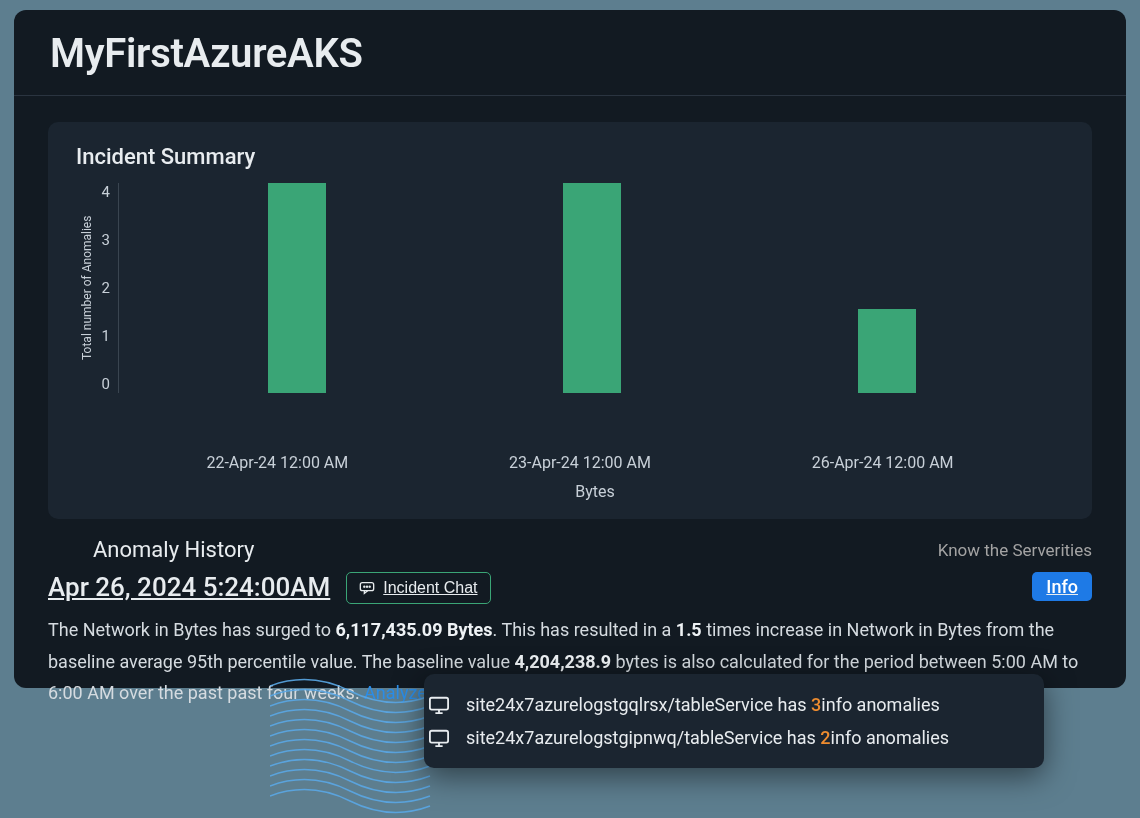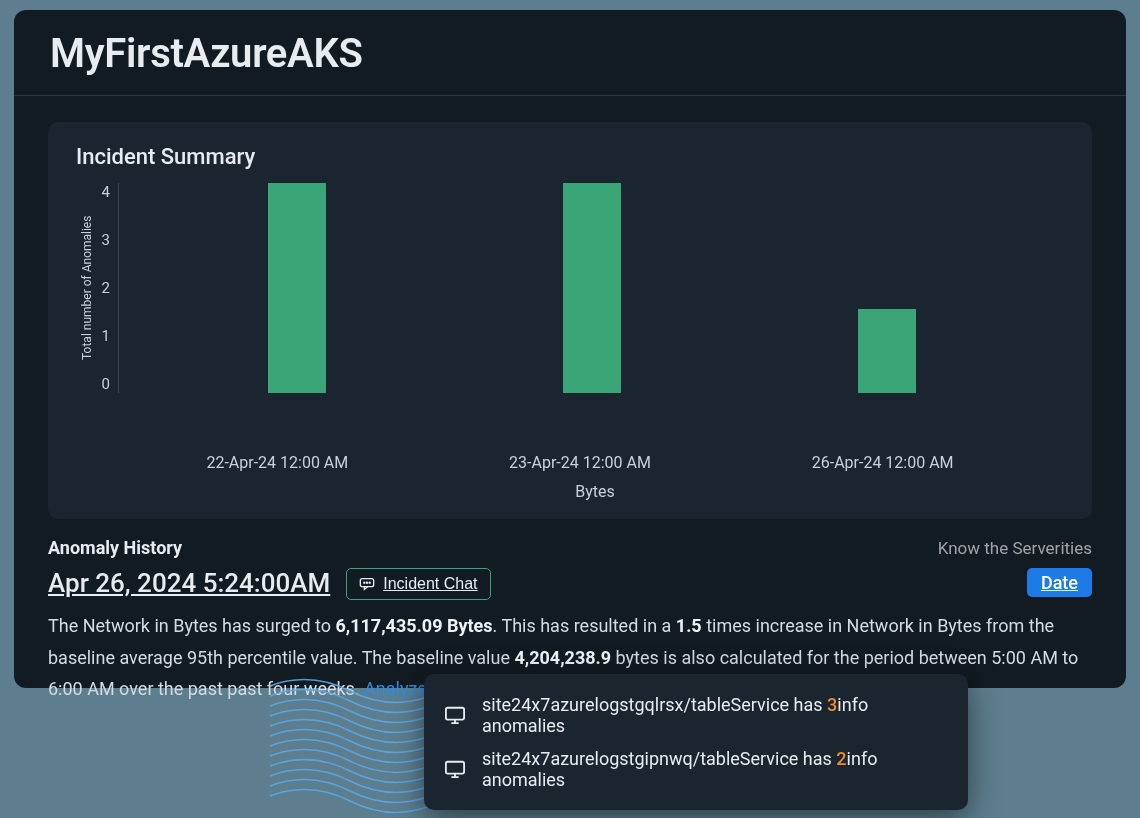--- a/index.html
+++ b/index.html
@@ -108,22 +108,23 @@
   .history-section {
     padding: 18px 34px 0 34px;
   }
   .history-header {
     display: flex;
     justify-content: space-between;
     align-items: center;
     margin-bottom: 10px;
   }
   .history-title {
-    font-size: 18px;
-    font-weight: 700;
+    font-size: 22px;
+    font-weight: 400;
+    margin-left: 45px;
   }
   .know-link {
     color: #a3a3a3;
     font-size: 17px;
     cursor: pointer;
   }
   .history-row {
     display: flex;
     align-items: flex-start;
     gap: 16px;
@@ -168,24 +169,24 @@
   .analyze-link {
     color: #2a8de8;
     cursor: pointer;
   }
 
   
   .tooltip-pop {
     position: absolute;
     top: 674px;
     left: 424px;
-    width: 544px;
+    width: 620px;
     background: #1b2530;
     border-radius: 10px;
-    padding: 14px 20px;
+    padding: 14px 4px;
     box-shadow: 0 8px 30px rgba(0,0,0,0.5);
     color: #e8ecef;
     font-size: 18px;
   }
   .tip-row {
     display: flex;
     align-items: center;
     gap: 16px;
     padding: 6px 0;
   }
@@ -260,21 +261,21 @@
           <svg viewBox="0 0 24 20" width="16" height="14" fill="none" stroke="#e8ecef" stroke-width="2">
             <rect x="2" y="2" width="20" height="12" rx="3"></rect>
             <path d="M8 14 L8 18 L13 14"></path>
             <circle cx="8" cy="8" r="0.8" fill="#e8ecef"></circle>
             <circle cx="12" cy="8" r="0.8" fill="#e8ecef"></circle>
             <circle cx="16" cy="8" r="0.8" fill="#e8ecef"></circle>
           </svg>
         </span>
         <span>Incident Chat</span>
       </button>
-      <span class="info-badge">Date</span>
+      <span class="info-badge">Info</span>
     </div>
 
     <div class="description">
       <span>The Network in Bytes has surged to </span><b>6,117,435.09 Bytes</b><span>. This has resulted in a </span><b>1.5</b><span> times increase in Network in Bytes from the baseline average 95th percentile value. The baseline value </span><b>4,204,238.9</b><span> bytes is also calculated for the period between 5:00 AM to 6:00 AM over the past past four weeks.  </span><span class="analyze-link">Analyze Root Cause</span>
     </div>
   </div>
 </div>
 
 <svg class="swirl" viewBox="0 0 180 150">
   <g fill="none" stroke="#5aa8e6" stroke-width="1.4" opacity="0.9">

